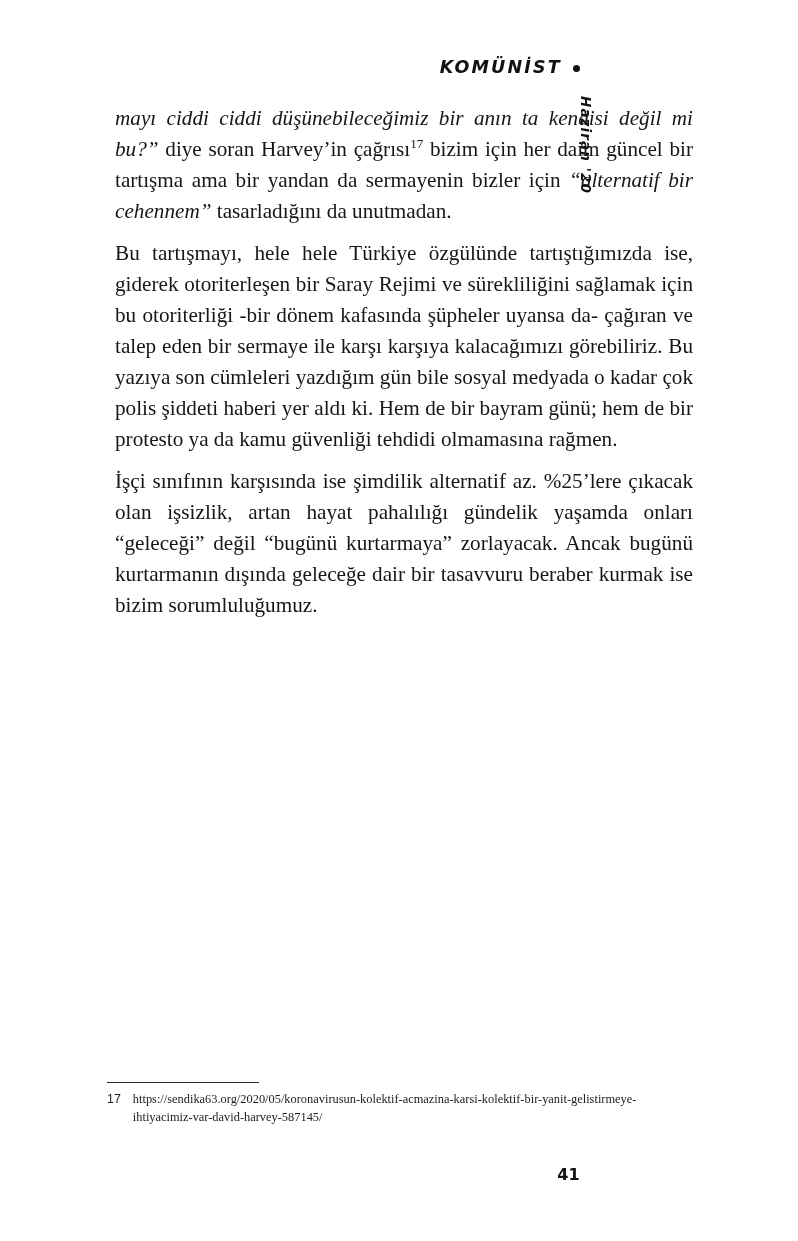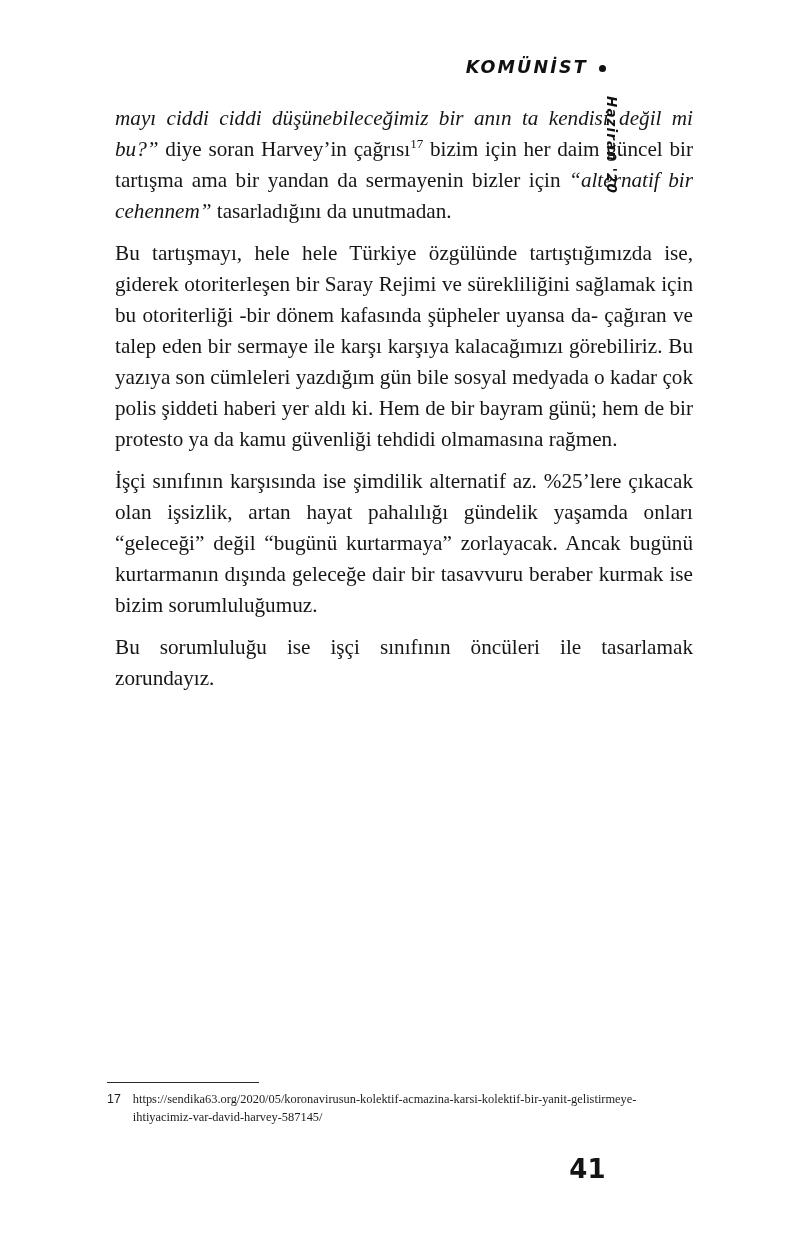--- a/index.html
+++ b/index.html
@@ -14,21 +14,20 @@
     font-family: "Liberation Serif", serif;
     color: #1a1a1a;
     overflow: hidden;
   }
 
   .page {
     position: absolute;
     inset: 0;
     width: 652px;
     height: 1241px;
-    padding-left: 26px;
   }
 
   
   .running-head {
     position: absolute;
     top: 57px;
     right: 72px;
     display: flex;
     align-items: center;
     gap: 11px;
@@ -132,21 +131,21 @@
     font-family: Liberation Serif, serif;
   }
 
   
   .folio {
     position: absolute;
     right: 72px;
     bottom: 57px;
     font-family: "DejaVu Sans", sans-serif;
     font-weight: 700;
-    font-size: 26px;
+    font-size: 16px;
     color: #141414;
     letter-spacing: 0.3px;
   }
 </style>
 </head>
 <body>
 
 <div class="page">
 
   <div class="running-head">
@@ -155,21 +154,20 @@
   </div>
 
   <div class="side-label">
     <span class="side-label-text">Haziran '20</span>
   </div>
 
   <div class="text-column" id="text-column">
       <p class="para"><i>mayı ciddi ciddi düşünebileceğimiz bir anın ta kendisi değil mi bu?”</i><span> diye soran Harvey’in çağrısı</span><sup class="fn-ref">17</sup><span> bizim için her daim güncel bir tartışma ama bir yandan da sermayenin bizler için </span><i>“alternatif bir cehennem”</i><span> tasarladığını da unutmadan.</span></p>
       <p class="para"><span>Bu tartışmayı, hele hele Türkiye özgülünde tartıştığımızda ise, giderek otoriterleşen bir Saray Rejimi ve sürekliliğini sağlamak için bu otoriterliği -bir dönem kafasında şüpheler uyansa da- çağıran ve talep eden bir sermaye ile karşı karşıya kalacağımızı görebiliriz. Bu yazıya son cümleleri yazdığım gün bile sosyal medyada o kadar çok polis şiddeti haberi yer aldı ki. Hem de bir bayram günü; hem de bir protesto ya da kamu güvenliği tehdidi olmamasına rağmen.</span></p>
       <p class="para"><span>İşçi sınıfının karşısında ise şimdilik alternatif az. %25’lere çıkacak olan işsizlik, artan hayat pahalılığı gündelik yaşamda onları “geleceği” değil “bugünü kurtarmaya” zorlayacak. Ancak bugünü kurtarmanın dışında geleceğe dair bir tasavvuru beraber kurmak ise bizim sorumluluğumuz.</span></p>
-      <p class="para"><span>Bu sorumluluğu ise işçi sınıfının öncüleri ile tasarlamak zorundayız.</span></p>
     </div>
 
   <div class="footnote-area">
     <div class="footnote-rule"></div>
     <div class="footnote">
       <span class="footnote-num">17</span>
       <span class="footnote-text">https://sendika63.org/2020/05/koronavirusun-kolektif-acmazina-karsi-kolektif-bir-yanit-gelistirmeye-ihtiyacimiz-var-david-harvey-587145/</span>
     </div>
   </div>
 

